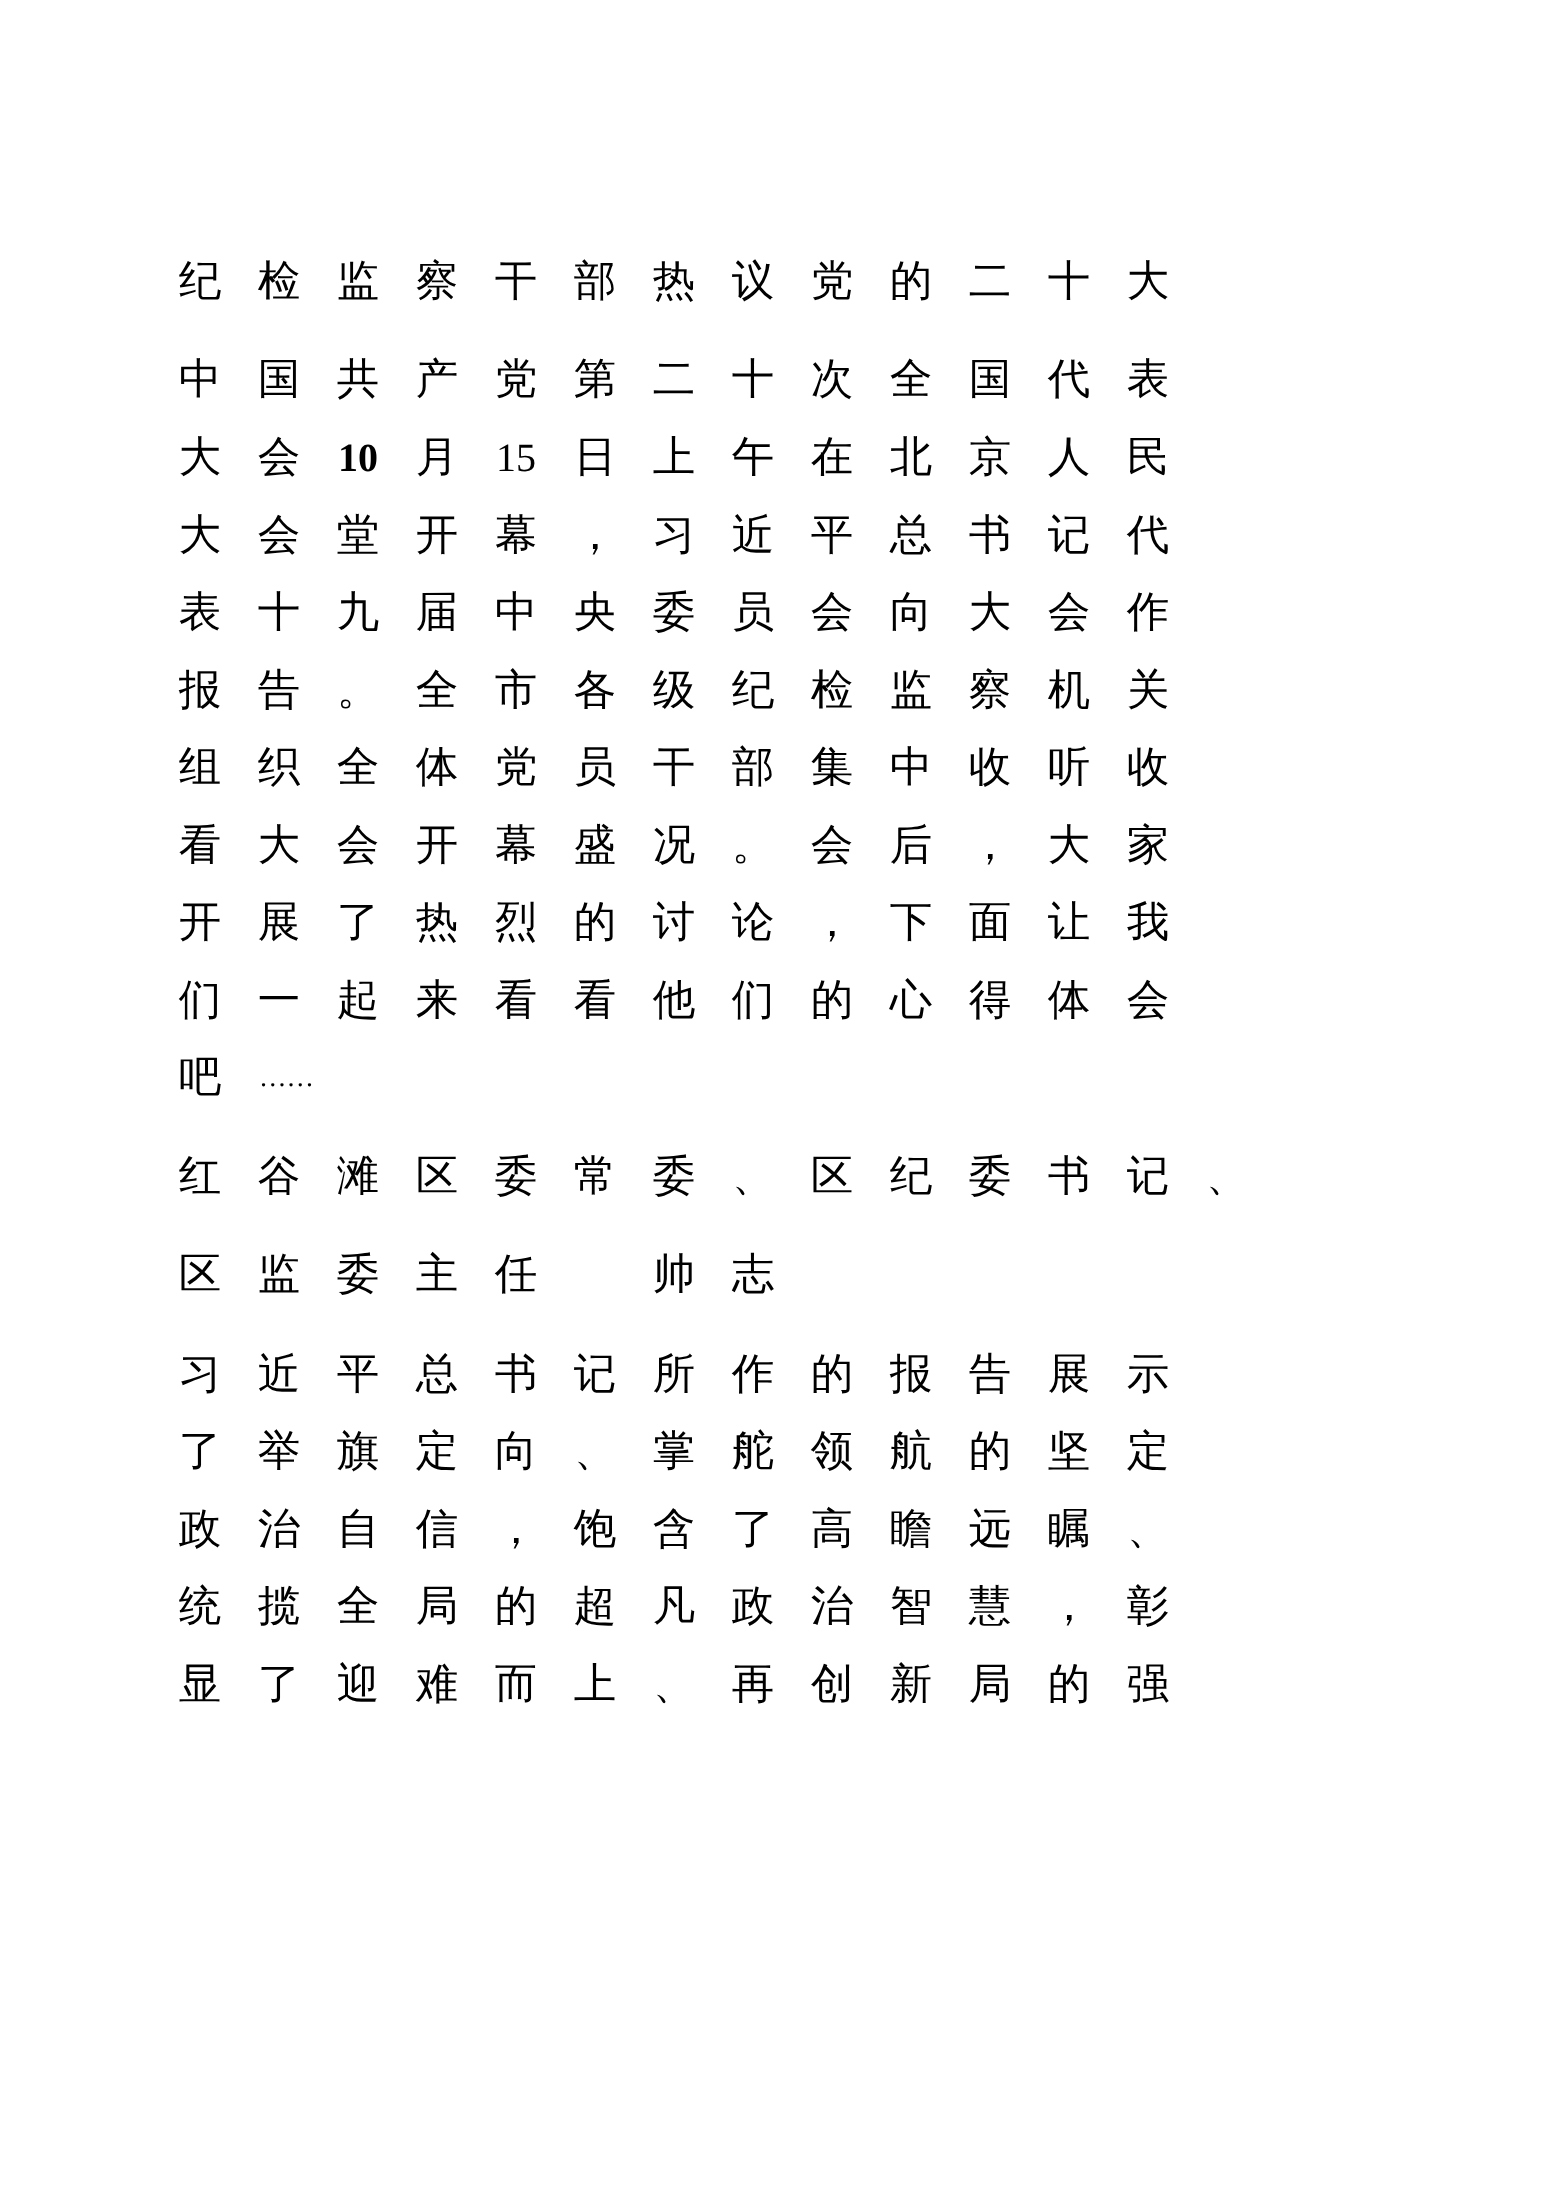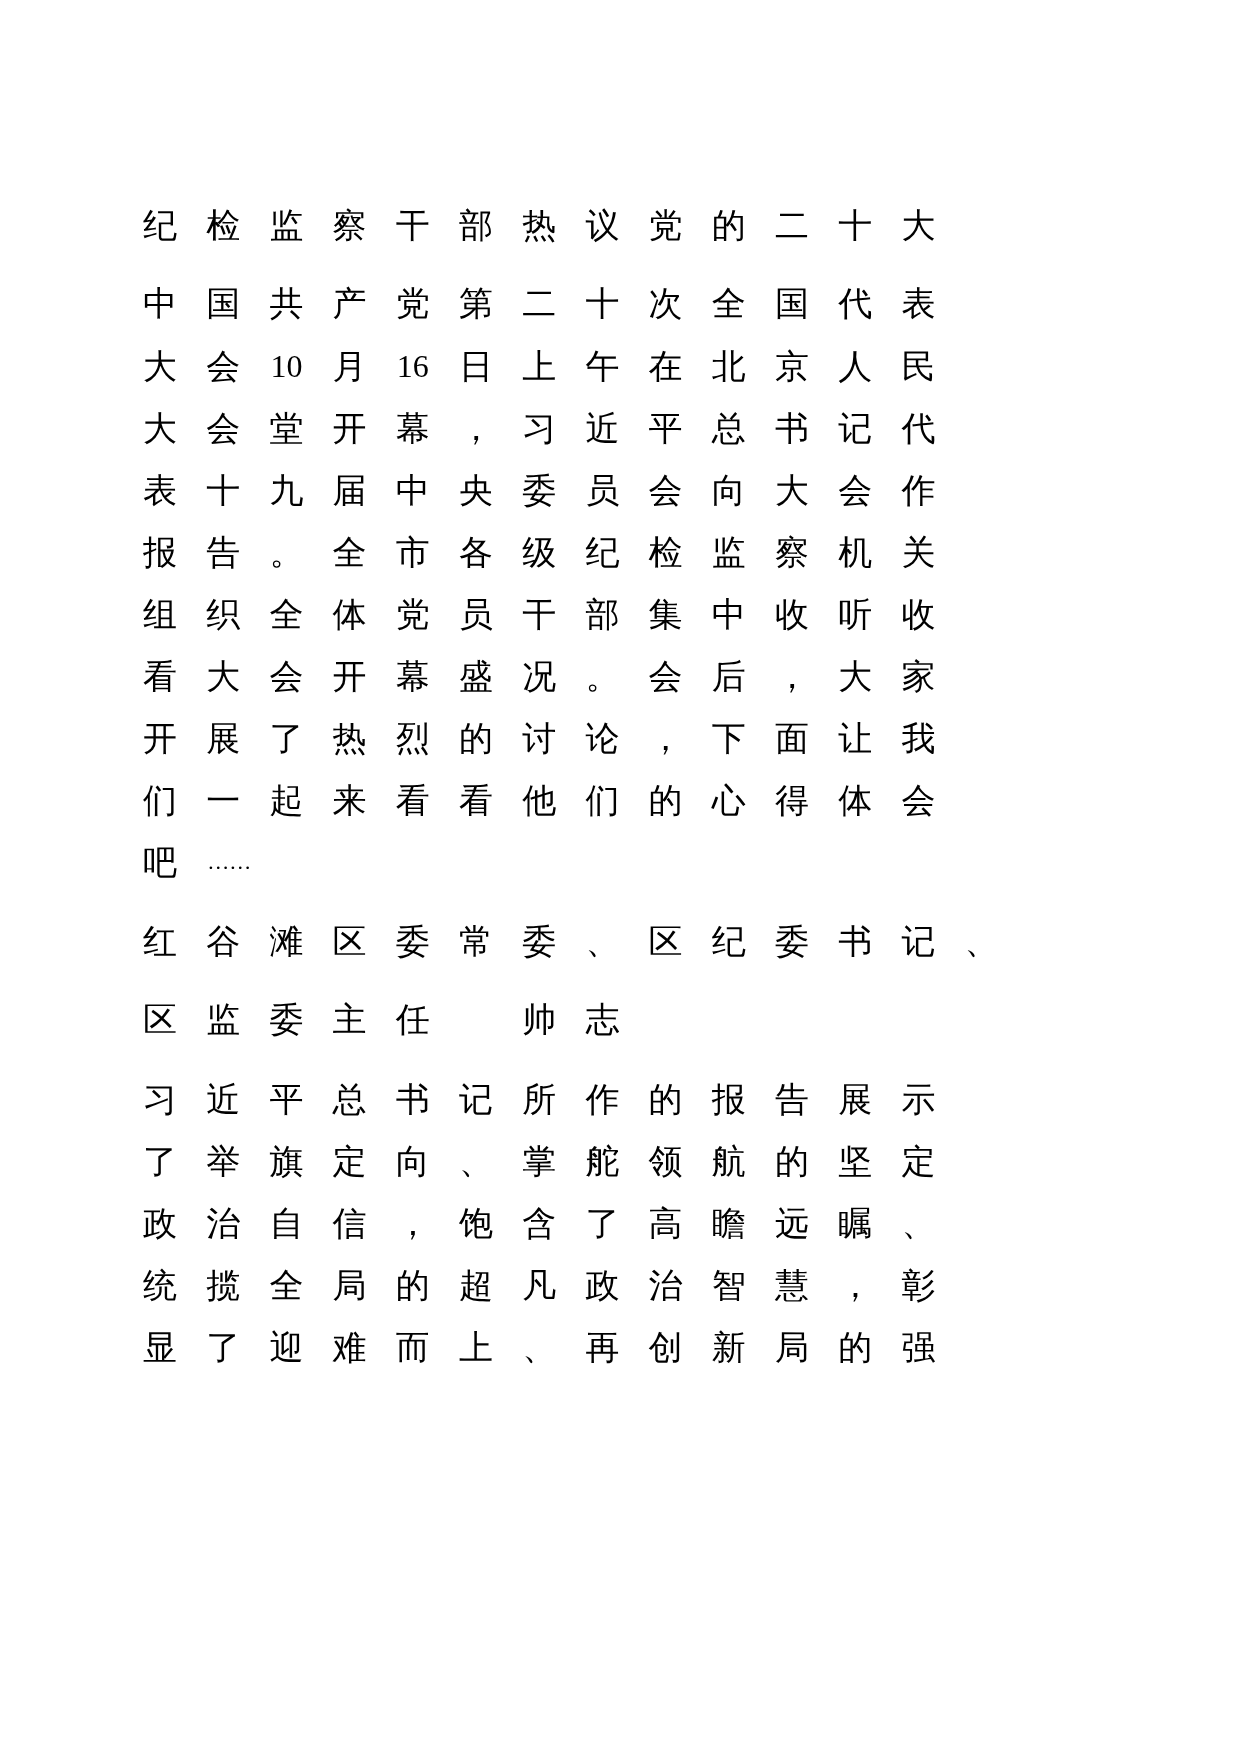--- a/index.html
+++ b/index.html
@@ -40,23 +40,23 @@
       <span class="ch" style="left: 442.4px;">十</span>
       <span class="ch" style="left: 505.6px;">次</span>
       <span class="ch" style="left: 568.8px;">全</span>
       <span class="ch" style="left: 632px;">国</span>
       <span class="ch" style="left: 695.2px;">代</span>
       <span class="ch" style="left: 758.4px;">表</span>
     </div>
     <div class="line" style="top: 346px;">
       <span class="ch" style="left: 0px;">大</span>
       <span class="ch" style="left: 63.2px;">会</span>
-      <span class="ch num" style="left: 126.4px;">10</span>
+      <span class="ch num" style="left: 126.4px; font-weight: bold;">10</span>
       <span class="ch" style="left: 189.6px;">月</span>
-      <span class="ch num" style="left: 252.8px;">16</span>
+      <span class="ch num" style="left: 252.8px;">15</span>
       <span class="ch" style="left: 316px;">日</span>
       <span class="ch" style="left: 379.2px;">上</span>
       <span class="ch" style="left: 442.4px;">午</span>
       <span class="ch" style="left: 505.6px;">在</span>
       <span class="ch" style="left: 568.8px;">北</span>
       <span class="ch" style="left: 632px;">京</span>
       <span class="ch" style="left: 695.2px;">人</span>
       <span class="ch" style="left: 758.4px;">民</span>
     </div>
     <div class="line" style="top: 408px;">

